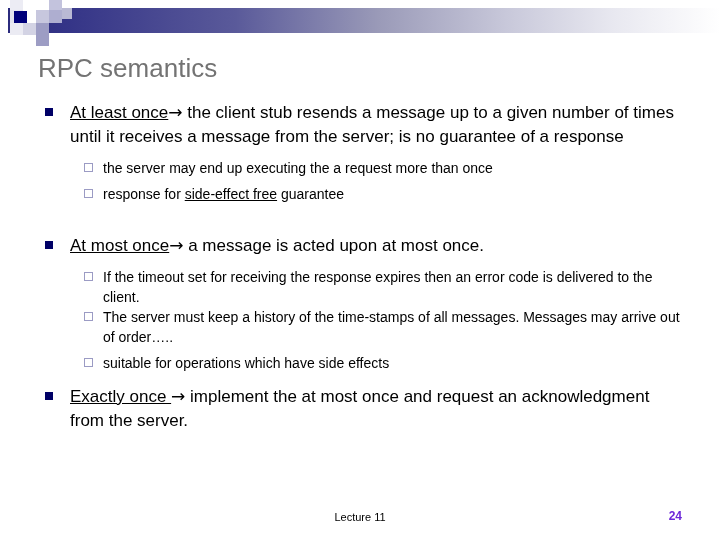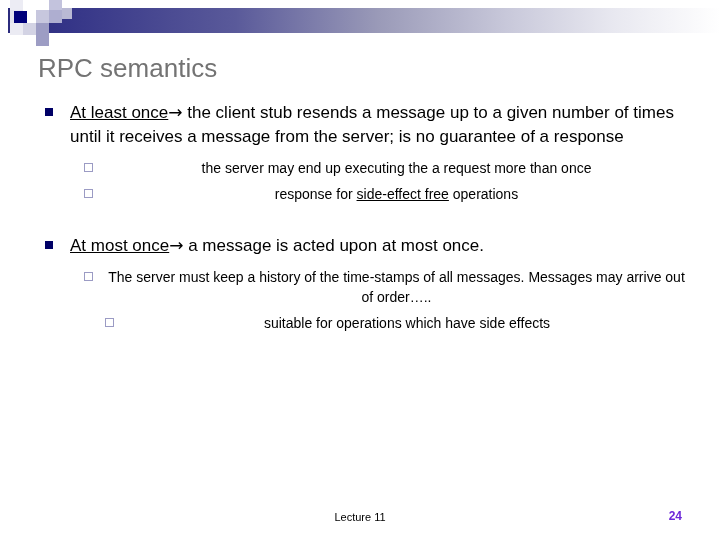--- a/index.html
+++ b/index.html
@@ -97,21 +97,20 @@
   .lvl2wrap {
     margin-top: 3px;
     margin-bottom: 3px;
   }
   .lvl2 {
     position: relative;
     padding-left: 103px;
     padding-right: 30px;
     font-size: 14px;
     line-height: 20px;
-    text-align: center;
   }
   .lvl2 > .b2mark {
     position: absolute;
     left: 84px;
     top: 5px;
     width: 7px;
     height: 7px;
     border: 1px solid #9b9bc4;
     background: transparent;
   }
@@ -172,37 +171,45 @@
     <span class="u">At least once</span><span class="arrow">→</span><span> the client stub resends a message up to a given number of times until it receives a message from the server; is no guarantee of a response</span>
   </div>
 
   <div class="lvl2wrap sp-1">
     <div class="lvl2">
       <span class="b2mark"></span>
       <span>the server may end up executing the a request more than once</span>
     </div>
     <div class="lvl2" style="margin-top:6px;">
       <span class="b2mark"></span>
-      <span>response for </span><span class="u">side-effect free</span><span> operations</span>
+      <span>response for </span><span class="u">side-effect free</span><span> guarantee</span>
     </div>
   </div>
 
   <div class="lvl1 sp-2">
     <span class="b1mark"></span>
     <span class="u">At most once</span><span class="arrow">→</span><span> a message is acted upon at most once.</span>
   </div>
 
   <div class="lvl2wrap sp-1">
+    <div class="lvl2">
+      <span class="b2mark"></span>
+      <span>If the timeout set for receiving the response expires then an error code is delivered to the client.</span>
+    </div>
     <div class="lvl2" style="margin-top:0;">
       <span class="b2mark"></span>
       <span>The server must keep a history of the time-stamps of all messages. Messages may arrive out of order…..</span>
     </div>
-    <div class="lvl2" style="margin-top:6px;margin-left:21px;">
+    <div class="lvl2" style="margin-top:6px;">
       <span class="b2mark"></span>
       <span>suitable for operations which have side effects</span>
     </div>
   </div>
 
+  <div class="lvl1 sp-3">
+    <span class="b1mark"></span>
+    <span class="u">Exactly once </span><span class="arrow">→</span><span> implement the at most once and request an acknowledgment from the server.</span>
+  </div>
 
 </div>
 
 <div class="footer-lecture">Lecture 11</div>
 <div class="footer-page">24</div>
 
 </body></html>

